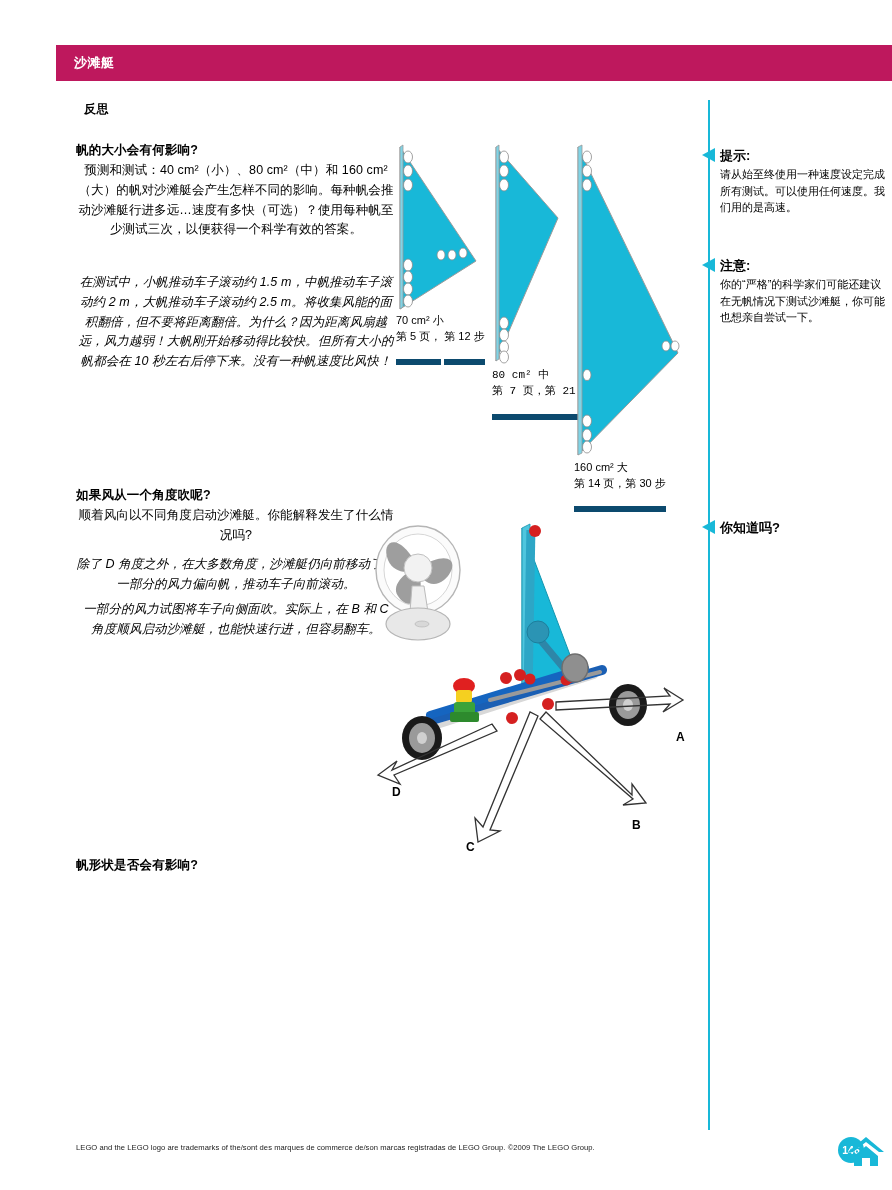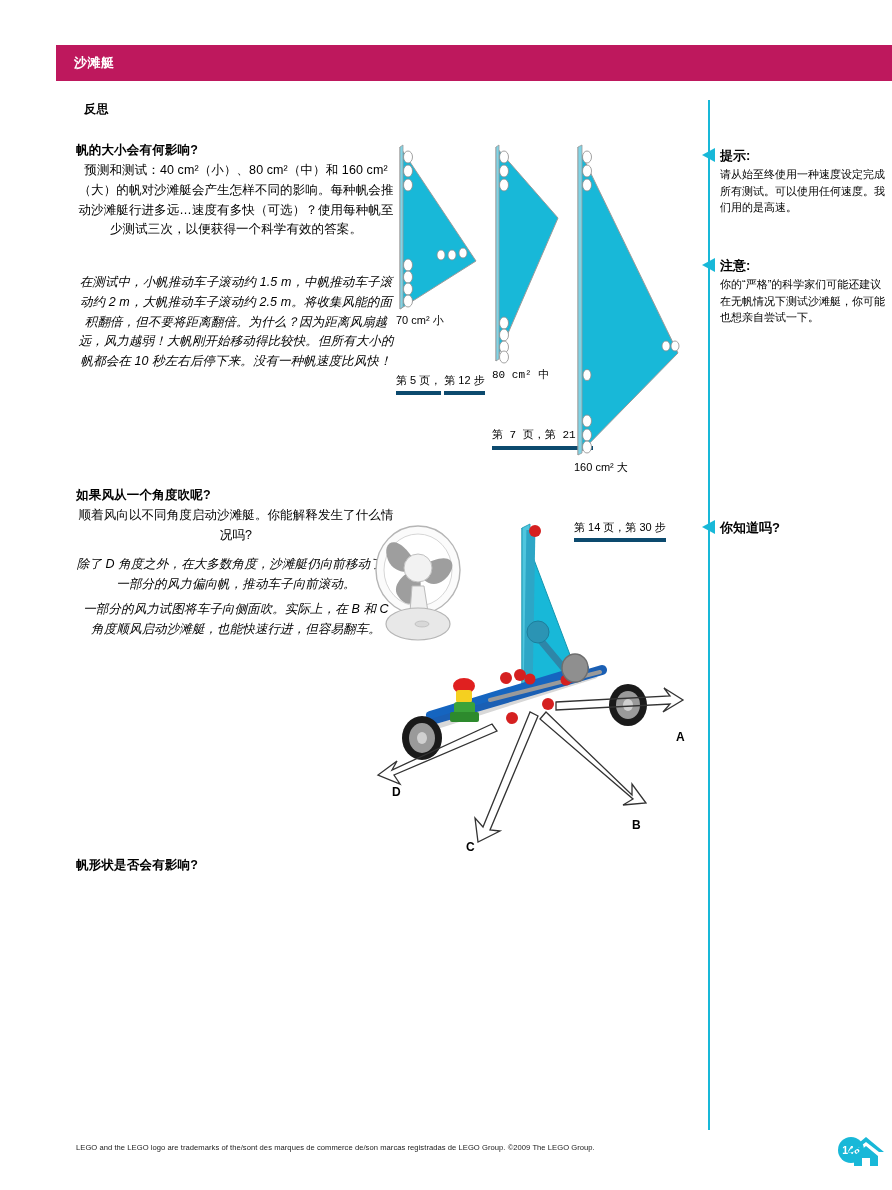--- a/index.html
+++ b/index.html
@@ -113,24 +113,23 @@
   #callout-did { top: 519px; }
 
   
   .sail-group { position: absolute; }
   .sail-label {
     font-size: 11px;
     line-height: 1.42;
     white-space: nowrap;
   }
   .sail-label .underlined {
-    border-bottom: 4px solid #0c4a6e;
+    border-bottom: 6px solid #0c4a6e;
     display: inline-block;
-    padding-bottom: 3px;
-    margin-top: 44px;
+    padding-bottom: 15px;
   }
 
   #sail-small  { left: 396px; top: 143px; }
   #sail-small .sail-label { position: absolute; left: 0px; top: 170px; }
   #sail-medium { left: 492px; top: 143px; }
   #sail-medium .sail-label { position: absolute; left: 0px; top: 225px; font-family: Liberation Mono, monospace; }
   #sail-large  { left: 574px; top: 143px; }
   #sail-large .sail-label { position: absolute; left: 0px; top: 317px; }
 
   

